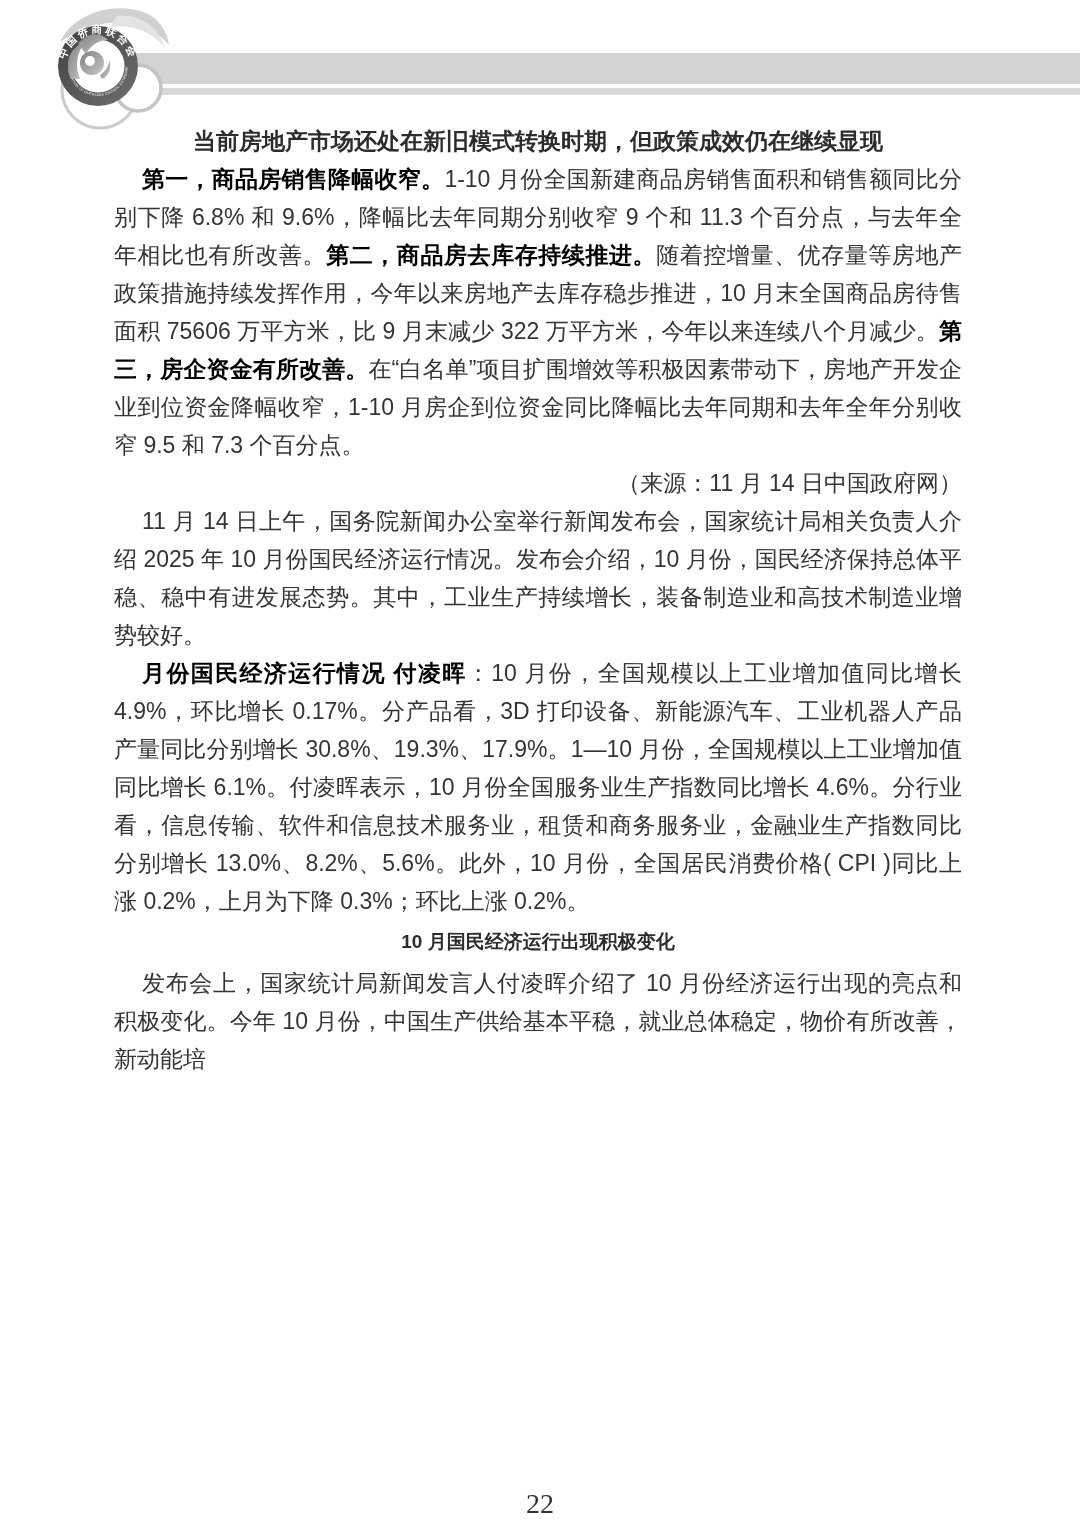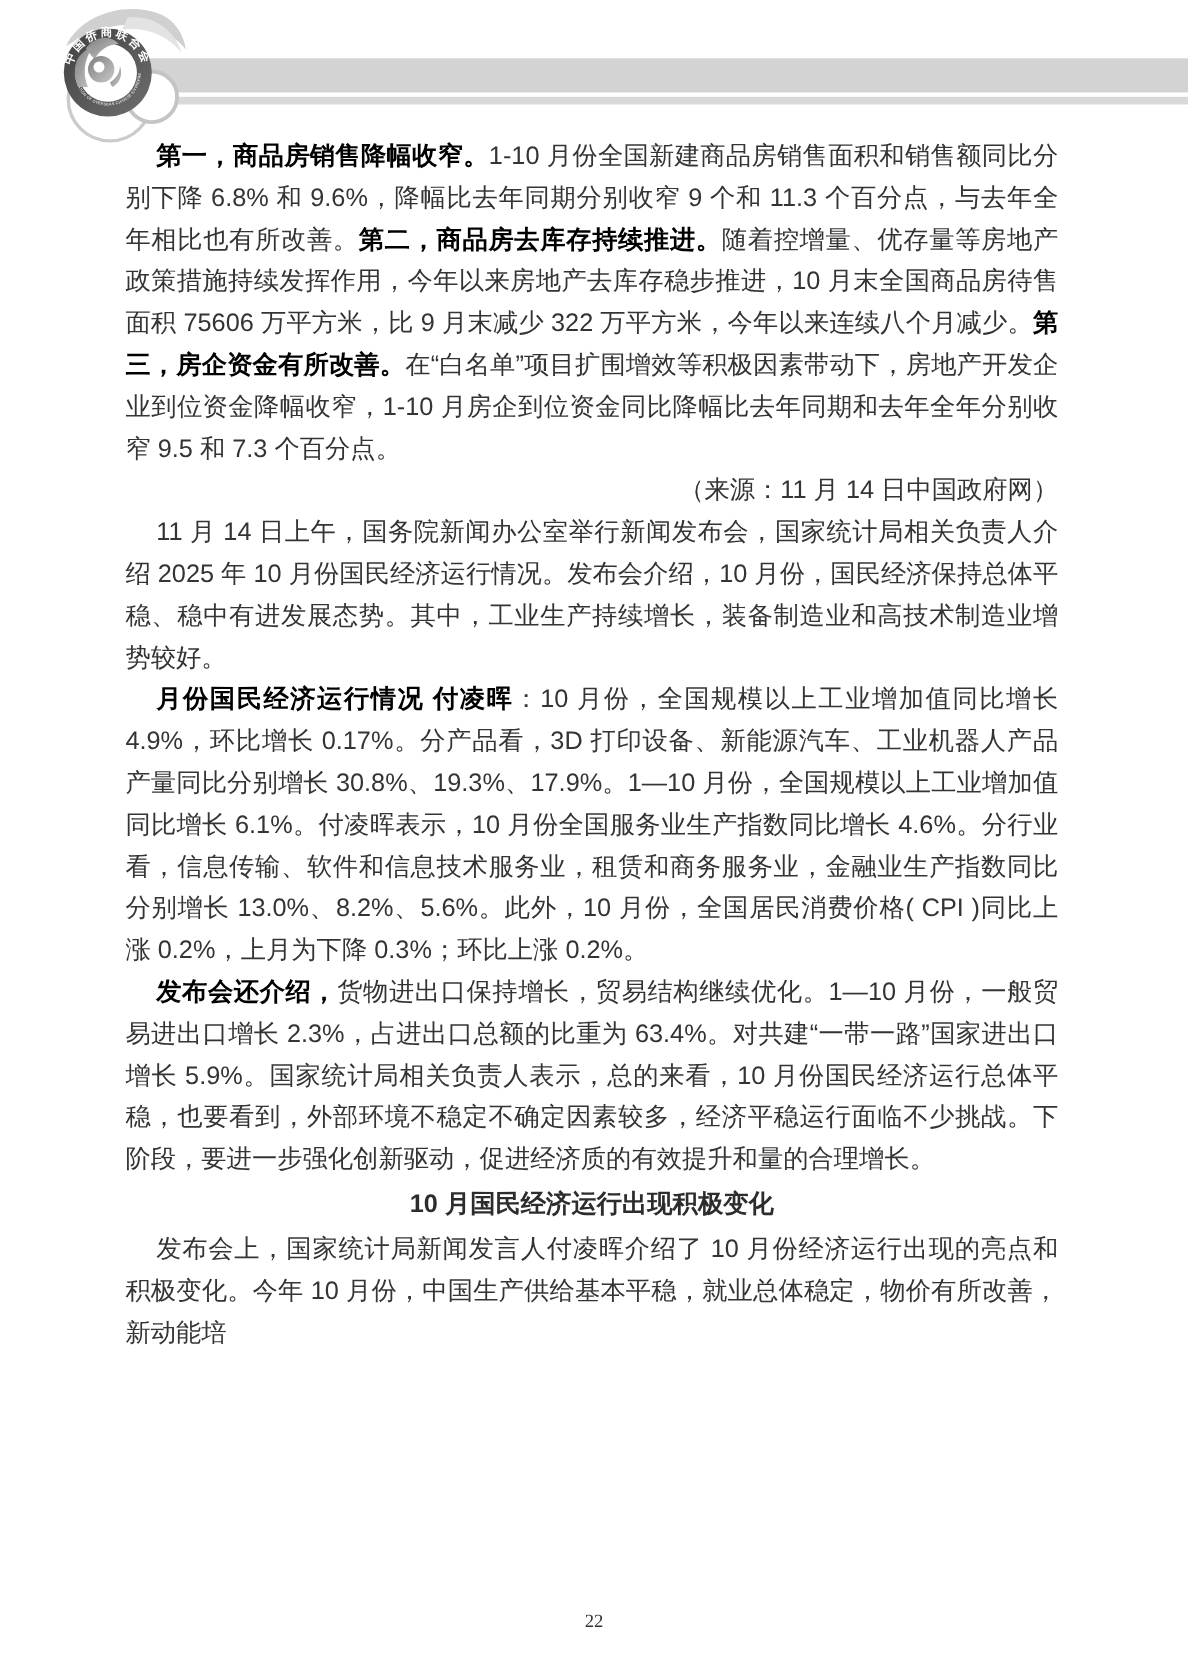--- a/index.html
+++ b/index.html
@@ -22,34 +22,34 @@
   p.body{
     margin:0;font-size:23px;line-height:38px;text-align:justify;color:#343434;
   }
   p.ind{text-indent:28px;}
   b{font-weight:bold;color:#000000;}
   .h-inline{
     margin:0;font-size:23px;line-height:38px;font-weight:bold;
     text-align:center;color:#2c2c2c;
   }
   .h-inline2{
-    margin:0;font-size:23px;line-height:44px;font-weight:bold;
+    margin:0;font-size:19px;line-height:44px;font-weight:bold;
     text-align:center;color:#2c2c2c;
   }
   .source{
     margin:0;font-size:23px;line-height:38px;text-align:right;color:#343434;
   }
   .article-title{
     margin:52px 0 24px 0;font-size:31px;line-height:50px;font-weight:bold;
     text-align:center;color:#3a3a3a;letter-spacing:1px;
   }
   
   .page-number{
-    position:absolute;left:0;top:1455px;width:1080px;height:38px;line-height:38px;
-    text-align:center;font-family:"Liberation Serif",serif;font-size:17px;color:#333333;
+    position:absolute;left:0;top:1485px;width:1080px;height:38px;line-height:38px;
+    text-align:center;font-family:"Liberation Serif",serif;font-size:28px;color:#333333;
   }
 </style>
 </head>
 <body>
 
 <div class="hdr">
   <div class="bar-main"></div>
   <div class="bar-thin"></div>
 
   <svg class="logo-svg" width="175" height="140" viewBox="0 0 175 140" aria-hidden="true">
@@ -91,32 +91,32 @@
         <circle cx="70" cy="61" r="5" fill="#ffffff"></circle>
         <path d="M 80,75 C 86,71 89,66 89,60 C 92,68 89,76 82,79 Z" fill="url(#gradInner)"></path>
       </g>
     </g>
   </svg>
 </div>
 
 <div class="content">
 
 
+  <h3 class="h-inline">当前房地产市场还处在新旧模式转换时期，但政策成效仍在继续显现</h3>
 
   <p class="body ind"><b>第一，商品房销售降幅收窄。</b><span>1-10 月份全国新建商品房销售面积和销售额同比分别下降 6.8% 和 9.6%，降幅比去年同期分别收窄 9 个和 11.3 个百分点，与去年全年相比也有所改善。</span><b>第二，商品房去库存持续推进。</b><span>随着控增量、优存量等房地产政策措施持续发挥作用，今年以来房地产去库存稳步推进，10 月末全国商品房待售面积 75606 万平方米，比 9 月末减少 322 万平方米，今年以来连续八个月减少。</span><b>第三，房企资金有所改善。</b><span>在“白名单”项目扩围增效等积极因素带动下，房地产开发企业到位资金降幅收窄，1-10 月房企到位资金同比降幅比去年同期和去年全年分别收窄 9.5 和 7.3 个百分点。</span></p>
 
   <p class="source">（来源：11 月 14 日中国政府网）</p>
 
 
   <p class="body ind"><span>11 月 14 日上午，国务院新闻办公室举行新闻发布会，国家统计局相关负责人介绍 2025 年 10 月份国民经济运行情况。发布会介绍，10 月份，国民经济保持总体平稳、稳中有进发展态势。其中，工业生产持续增长，装备制造业和高技术制造业增势较好。</span></p>
 
   <p class="body ind"><b>月份国民经济运行情况 付凌晖</b><span>：10 月份，全国规模以上工业增加值同比增长 4.9%，环比增长 0.17%。分产品看，3D 打印设备、新能源汽车、工业机器人产品产量同比分别增长 30.8%、19.3%、17.9%。1—10 月份，全国规模以上工业增加值同比增长 6.1%。付凌晖表示，10 月份全国服务业生产指数同比增长 4.6%。分行业看，信息传输、软件和信息技术服务业，租赁和商务服务业，金融业生产指数同比分别增长 13.0%、8.2%、5.6%。此外，10 月份，全国居民消费价格( CPI )同比上涨 0.2%，上月为下降 0.3%；环比上涨 0.2%。</span></p>
 
 
-  <p class="body ind"><b>发布会还介绍，</b><span>货物进出口保持增长，贸易结构继续优化。1—10 月份，一般贸易进出口增长 2.3%，占进出口总额的比重为 63.4%。对共建“一带一路”国家进出口增长 5.9%。国家统计局相关负责人表示，总的来看，10 月份国民经济运行总体平稳，也要看到，外部环境不稳定不确定因素较多，经济平稳运行面临不少挑战。下阶段，要进一步强化创新驱动，促进经济质的有效提升和量的合理增长。</span></p>
 
   <h3 class="h-inline2">10 月国民经济运行出现积极变化</h3>
 
   <p class="body ind"><span>发布会上，国家统计局新闻发言人付凌晖介绍了 10 月份经济运行出现的亮点和积极变化。今年 10 月份，中国生产供给基本平稳，就业总体稳定，物价有所改善，新动能培</span></p>
 
 </div>
 
 <div class="page-number">22</div>
 
 </body></html>

